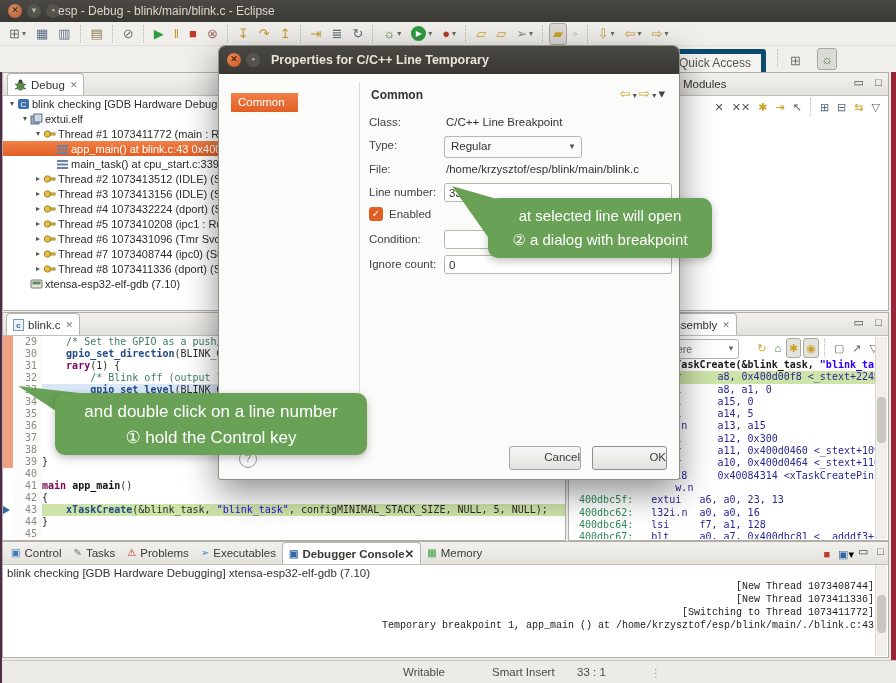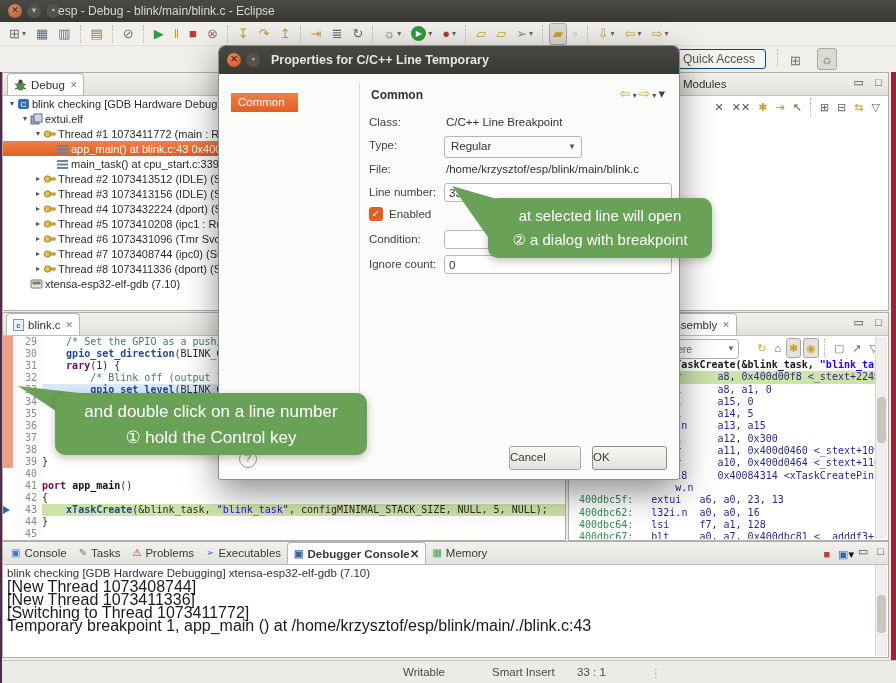--- a/index.html
+++ b/index.html
@@ -20,21 +20,21 @@
     border-bottom:1px solid #e3e1dc;display:flex;align-items:center;padding-left:4px;box-sizing:border-box;}
   .tbtn{display:inline-flex;align-items:center;height:20px;padding:0 3px;margin:0 1px;
     border:1px solid transparent;border-radius:3px;font-size:13px;cursor:default;}
   .tbtn.pressed{background:#dcdad4;border-color:#aaa8a2;}
   .tbtn .dd{font-size:8px;color:#6c6a64;margin-left:2px;}
   .tsep{display:inline-block;width:1px;height:18px;margin:0 4px;
     border-left:1px dotted #b9b6b0;}
   .circbtn{display:inline-flex;align-items:center;justify-content:center;width:15px;height:15px;
     border-radius:50%;background:#2e9b3f;color:#fff;font-size:8px;}
   #qa-row{left:0;top:46px;width:896px;height:26px;background:#f0efec;border-bottom:1px solid #c9c6c0;}
-  #quick-access{position:absolute;right:130px;top:3px;width:92px;height:18px;border:1px solid #0c4a6e;
+  #quick-access{position:absolute;right:130px;top:3px;width:92px;height:18px;border:5px solid #0c4a6e;
     border-radius:3px;color:#56544e;font-size:12px;text-align:center;line-height:18px;background:#f5f4f1;}
   #persp-sep{position:absolute;right:118px;top:3px;height:18px;border-left:1px dotted #b9b6b0;}
   #persp-open{position:absolute;right:90px;top:3px;}
   #persp-debug{position:absolute;right:58px;top:2px;}
   
   #workbench{left:2px;top:72px;width:889px;height:611px;background:#edebe7;}
   .panel{position:absolute;background:#fff;border:1px solid #b2afa9;box-sizing:border-box;}
   .tabstrip{position:absolute;left:0;top:0;right:0;height:22px;
     background:linear-gradient(#f2f1ee,#e4e2dd);border-bottom:1px solid #c2bfb9;}
   .tab{position:absolute;top:0;height:21px;background:#fff;border:1px solid #b8b5af;border-bottom:none;
@@ -91,22 +91,22 @@
   .sbar .thumb{position:absolute;left:1px;right:1px;top:2px;height:46px;background:#c9c6c0;border-radius:4px;}
   
   #console-panel{left:2px;top:541px;width:887px;height:117px;}
   #console-tabs{position:absolute;left:2px;top:0;height:22px;display:flex;align-items:flex-start;}
   .ctab{display:inline-flex;align-items:center;padding:0 6px;height:21px;font-size:11.5px;color:#3a3935;}
   .ctab.active{background:#fff;border:1px solid #b8b5af;border-bottom:none;border-radius:4px 4px 0 0;font-weight:bold;}
   #console-viewtools{top:2px;right:30px;}
   #console-minmax{position:absolute;top:3px;right:4px;font-size:11px;color:#55534e;}
   #console-title{position:absolute;left:4px;top:25px;font-size:11.5px;color:#33322f;}
   #console-lines{position:absolute;left:4px;top:38px;right:14px;bottom:1px;overflow:hidden;
-    font-family:Liberation Sans, sans-serif;font-size:16px;line-height:13px;
-    white-space:pre;color:#1a1a1a;}
+    font-family:Liberation Mono, monospace;font-size:10px;line-height:13px;
+    white-space:pre;color:#1a1a1a;text-align:right;}
   
   #status-bar{left:0;top:660px;width:896px;height:23px;background:#edebe7;border-top:1px solid #c9c6c1;
     font-size:11.5px;color:#4c4a45;}
   #status-bar span{position:absolute;top:5px;}
   
   #dialog{left:218px;top:45px;width:460px;height:433px;background:#fbfbfa;
     border:1px solid #8f8d88;border-radius:7px 7px 3px 3px;
     box-shadow:0 12px 34px rgba(0,0,0,.45);z-index:5;}
   #dlg-titlebar{position:absolute;left:0;top:0;right:0;height:28px;border-radius:6px 6px 0 0;
     background:linear-gradient(#494843,#393833);color:#e8e4da;font-size:12.5px;font-weight:bold;}
@@ -126,21 +126,21 @@
   .dlg-input{position:absolute;left:225px;width:228px;height:19px;border:1px solid #b8b6b0;
     border-radius:3px;background:#fff;font-family:"Liberation Sans",sans-serif;font-size:11.5px;
     color:#33322f;padding:0 4px;box-sizing:border-box;}
   #dlg-type{position:absolute;left:225px;width:130px;height:20px;border:1px solid #b8b6b0;border-radius:3px;
     background:linear-gradient(#fdfdfc,#ececе8);font-size:11.5px;color:#33322f;line-height:19px;padding-left:6px;}
   #dlg-type .dd{position:absolute;right:5px;top:0;font-size:8px;color:#55534e;}
   #dlg-check{position:absolute;left:150px;width:14px;height:14px;border-radius:3px;background:#e25f24;
     color:#fff;font-size:10px;text-align:center;line-height:14px;}
   #dlg-enabled-label{position:absolute;left:170px;font-size:11.5px;color:#44423e;}
   .dlg-btn{position:absolute;height:22px;border:1px solid #a9a7a1;border-radius:3px;
-    background:linear-gradient(#f8f7f5,#e4e2de);font-size:11.5px;color:#3a3a38;text-align:left;line-height:21px;}
+    background:linear-gradient(#f8f7f5,#e4e2de);font-size:11.5px;color:#3a3a38;text-align:right;line-height:21px;}
   #dlg-helpbtn{position:absolute;left:20px;top:404px;width:16px;height:16px;border:1px solid #9a9894;
     border-radius:50%;color:#6e6c66;font-size:10px;text-align:center;line-height:15px;}
   
   .callout{position:absolute;background:#69a257;border-radius:10px;color:#fff;
     text-align:center;z-index:10;box-shadow:0 3px 8px rgba(0,0,0,.25);}
   #callout1{left:55px;top:393px;width:312px;height:62px;font-size:17px;line-height:26px;padding-top:6px;box-sizing:border-box;}
   #callout2{left:488px;top:198px;width:224px;height:60px;font-size:15px;line-height:24px;padding-top:6px;box-sizing:border-box;}
   .tail{position:absolute;z-index:9;}
   svg text{font-family:"Liberation Sans",sans-serif;}
   .edge{position:absolute;z-index:20;}
@@ -480,21 +480,21 @@
       <div class="ed-row"><span class="ed-ann mark"></span><span class="ed-num">31</span><span class="ed-code"><span class="tk-p">    </span><span class="tk-k">rary</span><span class="tk-p">(1) {</span></span></div>
       <div class="ed-row"><span class="ed-ann mark"></span><span class="ed-num">32</span><span class="ed-code"><span class="tk-p">        </span><span class="tk-c">/* Blink off (output l</span></span></div>
       <div class="ed-row hlb"><span class="ed-ann mark"></span><span class="ed-num">33</span><span class="ed-code"><span class="tk-p">        </span><span class="tk-f">gpio_set_level</span><span class="tk-p">(BLINK_G</span></span></div>
       <div class="ed-row"><span class="ed-ann mark"></span><span class="ed-num">34</span><span class="ed-code"><span class="tk-p">        </span><span class="tk-f">vTaskDelay</span><span class="tk-p">(1000 / port</span></span></div>
       <div class="ed-row"><span class="ed-ann mark"></span><span class="ed-num">35</span><span class="ed-code"></span></div>
       <div class="ed-row"><span class="ed-ann mark"></span><span class="ed-num">36</span><span class="ed-code"></span></div>
       <div class="ed-row"><span class="ed-ann mark"></span><span class="ed-num">37</span><span class="ed-code"></span></div>
       <div class="ed-row"><span class="ed-ann mark"></span><span class="ed-num">38</span><span class="ed-code"></span></div>
       <div class="ed-row"><span class="ed-ann mark"></span><span class="ed-num">39</span><span class="ed-code"><span class="tk-p">}</span></span></div>
       <div class="ed-row"><span class="ed-ann"></span><span class="ed-num">40</span><span class="ed-code"></span></div>
-      <div class="ed-row"><span class="ed-ann"></span><span class="ed-num">41</span><span class="ed-code"><span class="tk-k">port</span><span class="tk-p"> </span><span class="tk-b">app_main</span><span class="tk-p">()</span></span></div>
+      <div class="ed-row"><span class="ed-ann"></span><span class="ed-num">41</span><span class="ed-code"><span class="tk-k">main</span><span class="tk-p"> </span><span class="tk-b">app_main</span><span class="tk-p">()</span></span></div>
       <div class="ed-row"><span class="ed-ann"></span><span class="ed-num">42</span><span class="ed-code"><span class="tk-p">{</span></span></div>
       <div class="ed-row hlg"><span class="ed-ann"><span class="iparrow"></span></span><span class="ed-num">43</span><span class="ed-code"><span class="tk-p">    </span><span class="tk-f">xTaskCreate</span><span class="tk-p">(&amp;blink_task, </span><span class="tk-s">"blink_task"</span><span class="tk-p">, configMINIMAL_STACK_SIZE, NULL, 5, NULL);</span></span></div>
       <div class="ed-row"><span class="ed-ann"></span><span class="ed-num">44</span><span class="ed-code"><span class="tk-p">}</span></span></div>
       <div class="ed-row"><span class="ed-ann"></span><span class="ed-num">45</span><span class="ed-code"></span></div>
     </div>
 </div>
 
 <div id="disasm-panel" class="panel">
   <div class="tabstrip">
     <div class="tab" id="disasm-tab">
@@ -536,21 +536,21 @@
   <div class="sbar">
       <div class="thumb" style="top:60px"></div>
     </div>
 </div>
 
 <div id="console-panel" class="panel">
   <div class="tabstrip"></div>
   <div id="console-tabs">
       <div class="ctab">
         <span style="color: rgb(65, 120, 190); margin-right: 4px; font-size: 10px;">▣</span>
-        <span>Console</span>
+        <span>Control</span>
       </div>
       <div class="ctab">
         <span style="color: rgb(122, 120, 114); margin-right: 4px; font-size: 10px;">✎</span>
         <span>Tasks</span>
       </div>
       <div class="ctab">
         <span style="color: rgb(192, 57, 43); margin-right: 4px; font-size: 10px;">⚠</span>
         <span>Problems</span>
       </div>
       <div class="ctab">

